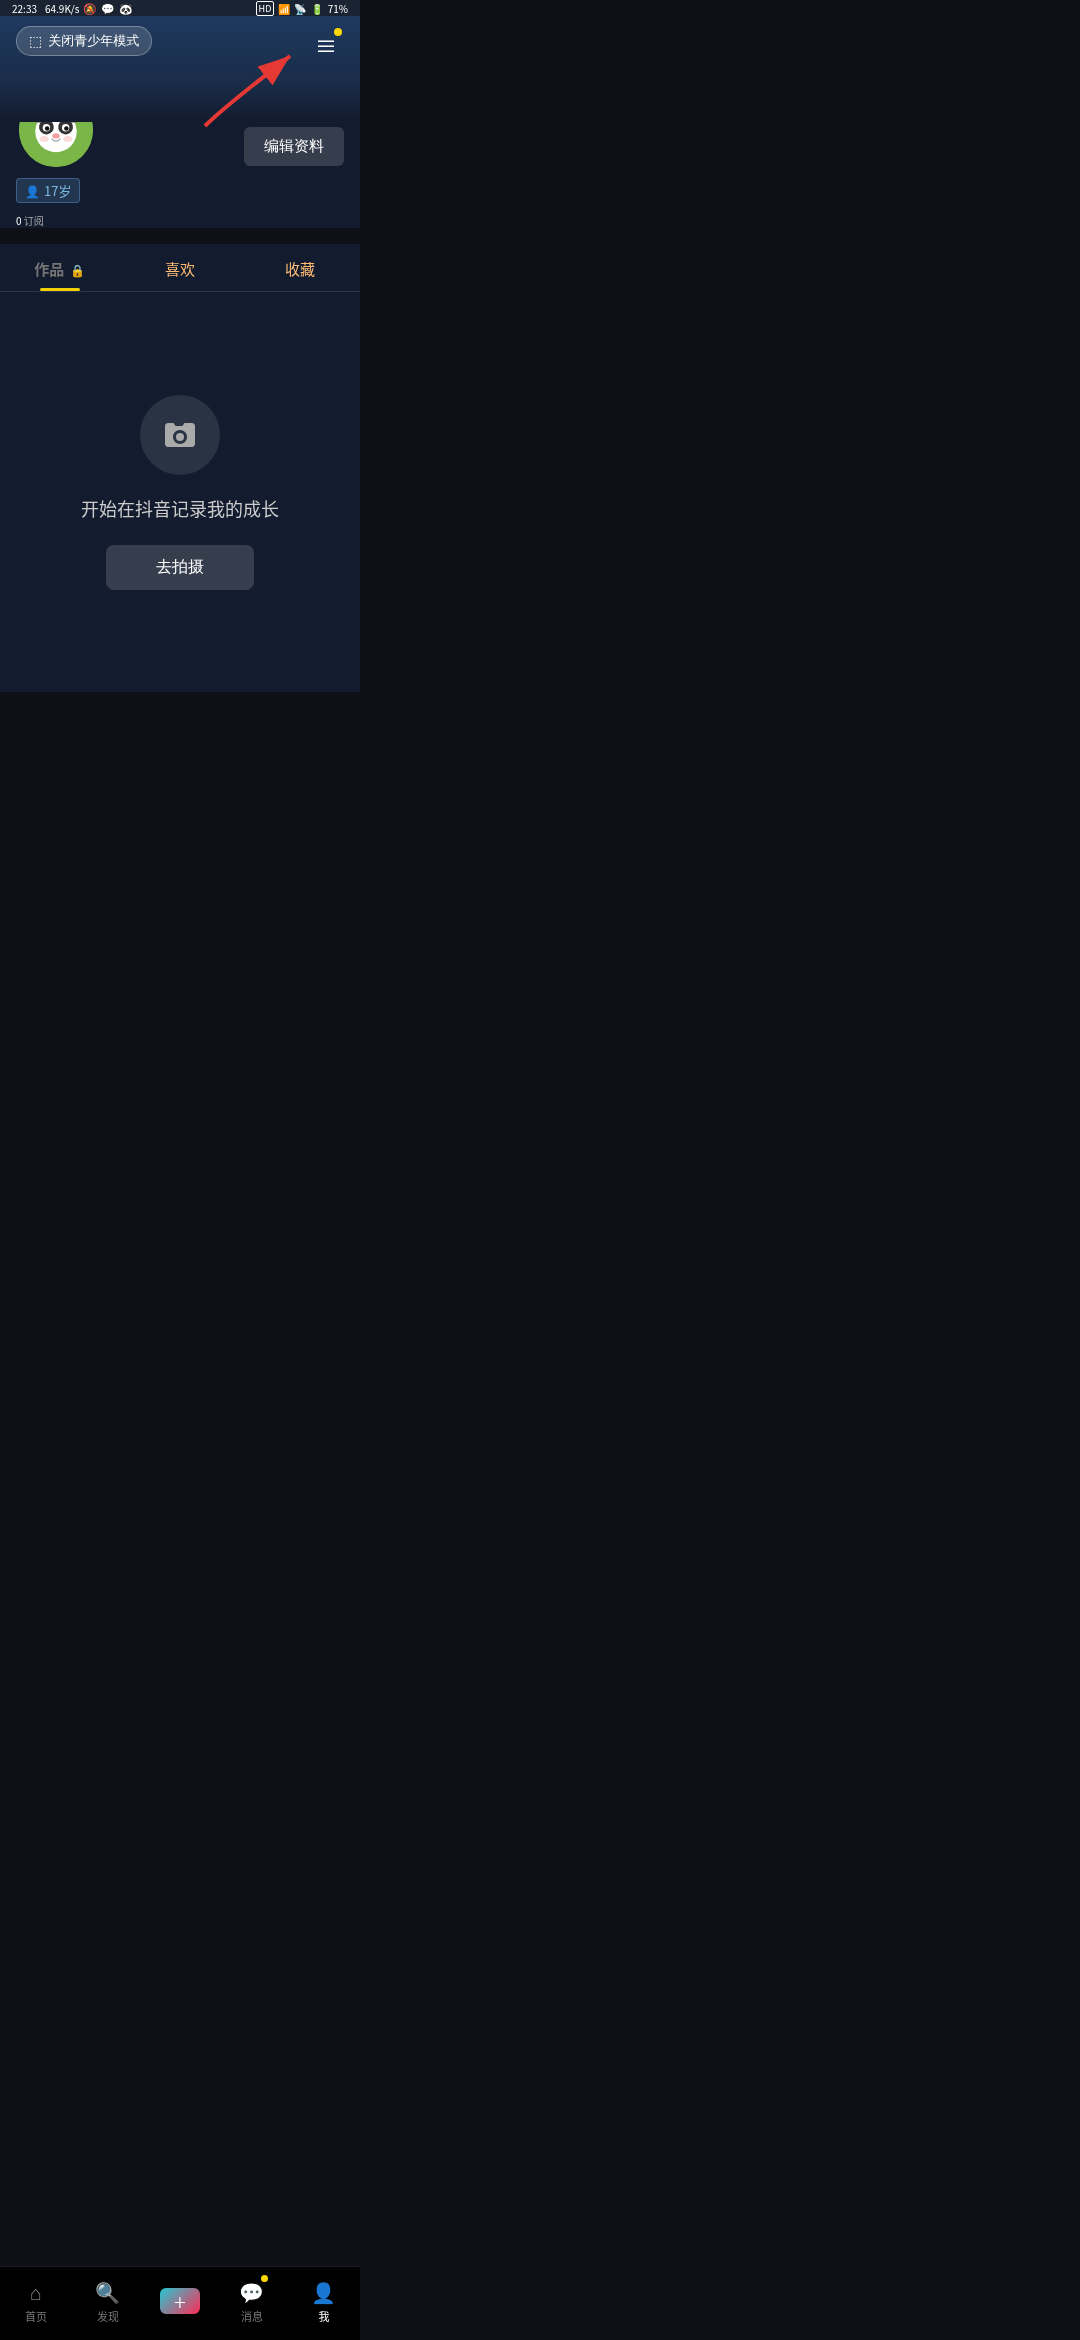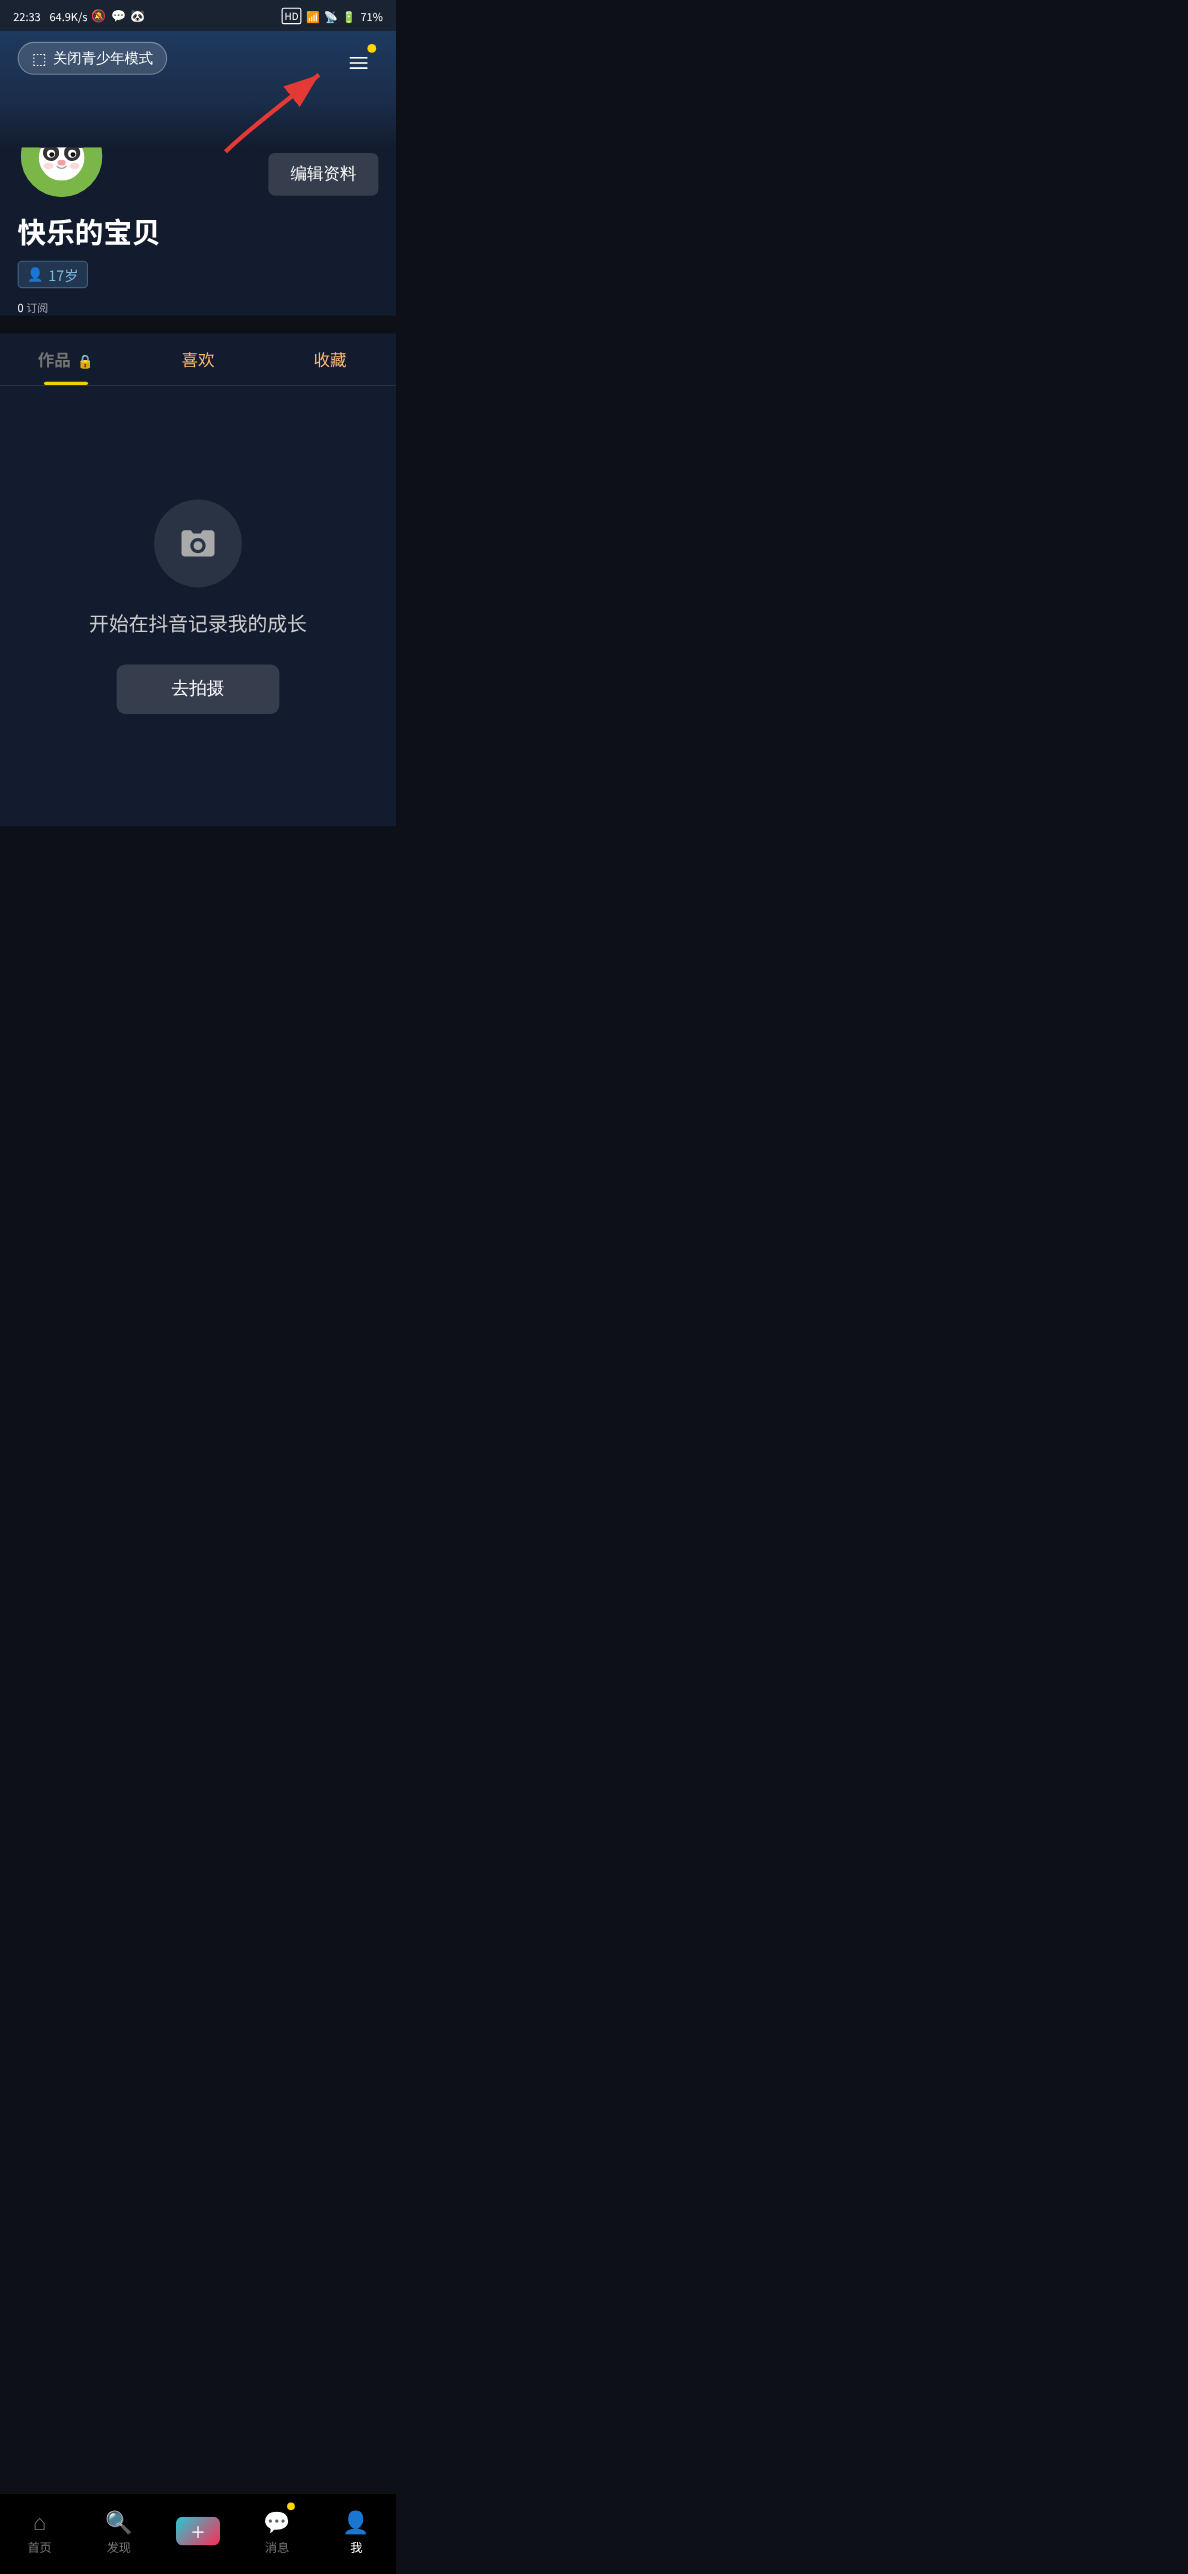--- a/index.html
+++ b/index.html
@@ -13,21 +13,21 @@
       overflow-x: hidden;
     }
 
     
     .status-bar {
       display: flex;
       justify-content: space-between;
       align-items: center;
       padding: 6px 12px 6px 12px;
       background: #1a2332;
-      height: 28px;
+      height: 16px;
       font-size: 10px;
       color: #ffffff;
     }
     .status-left { display: flex; align-items: center; gap: 4px; }
     .status-right { display: flex; align-items: flex-start; gap: 4px; }
 
     
     .header {
       background: linear-gradient(180deg, #1e3a5f 0%, #1a2d4a 60%, #131c2e 100%);
       padding: 10px 16px 60px 16px;
@@ -343,21 +343,20 @@
         <ellipse cx="34" cy="62" rx="6" ry="4" fill="#f5c0c0" opacity="0.6"></ellipse>
 
         <ellipse cx="66" cy="62" rx="6" ry="4" fill="#f5c0c0" opacity="0.6"></ellipse>
       </svg>
     </div>
     <button class="edit-profile-btn">
       <span>编辑资料</span>
     </button>
   </div>
 
-  <div class="username">快乐的宝贝</div>
 
   <div class="age-badge">
     <span style="color:#5aabde;font-size:12px;">👤</span>
     <span>17岁</span>
   </div>
 
   <div class="subscriptions">
     <span>0</span> 订阅
   </div>
 </div>

